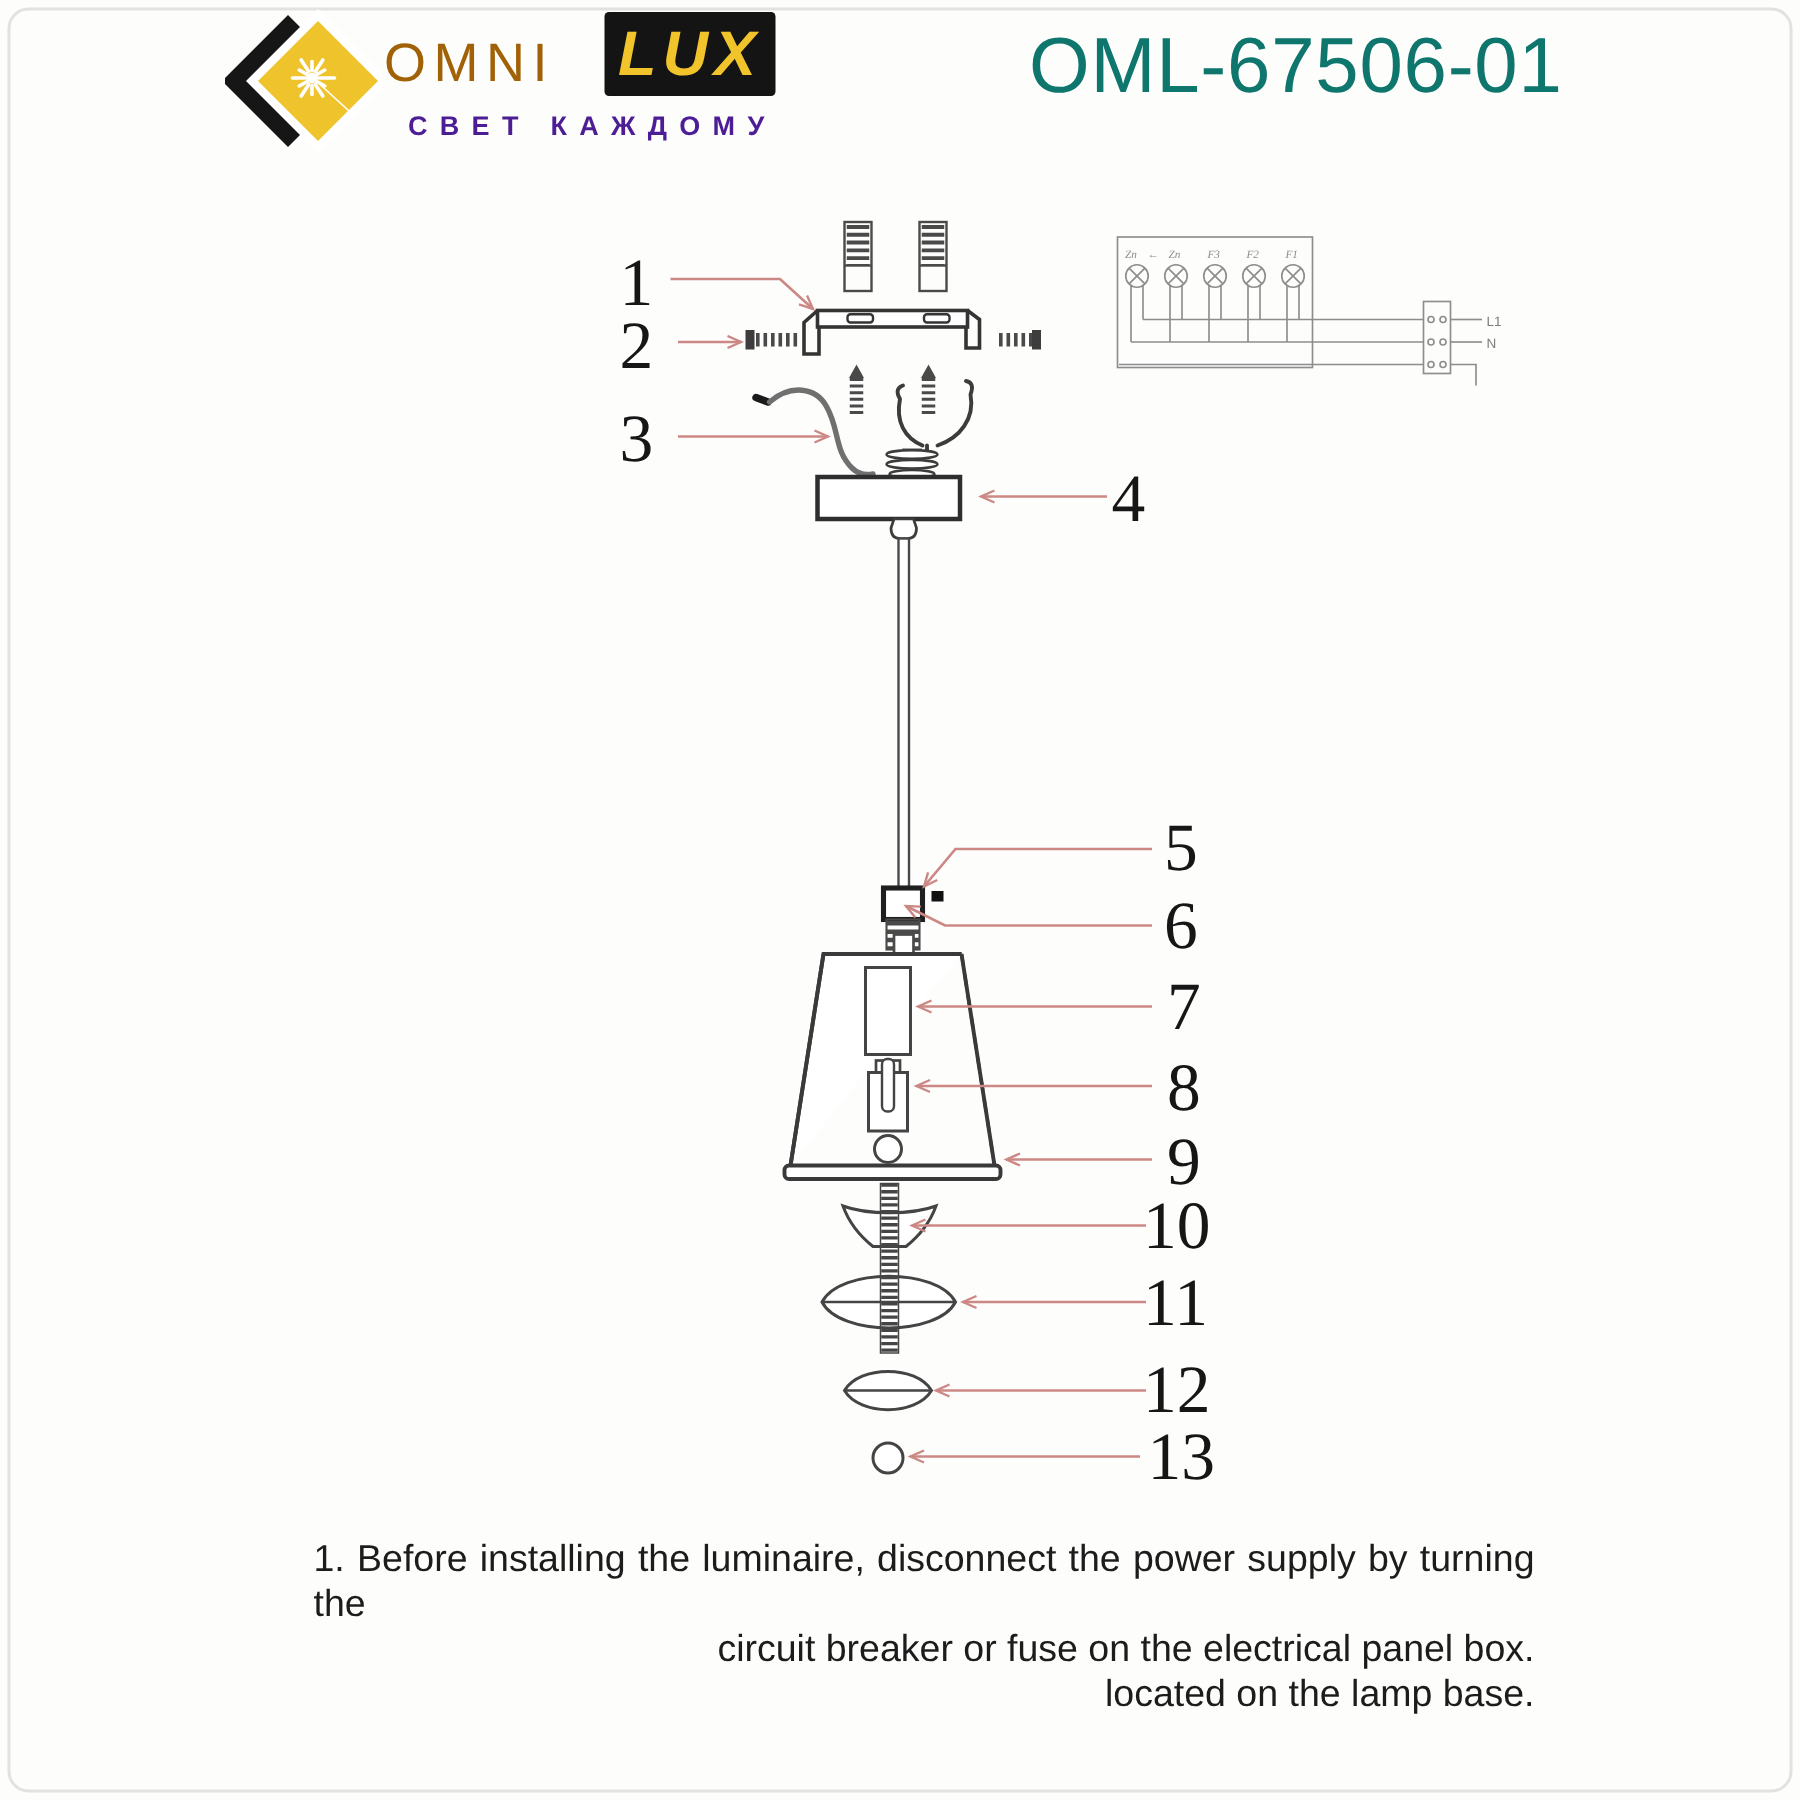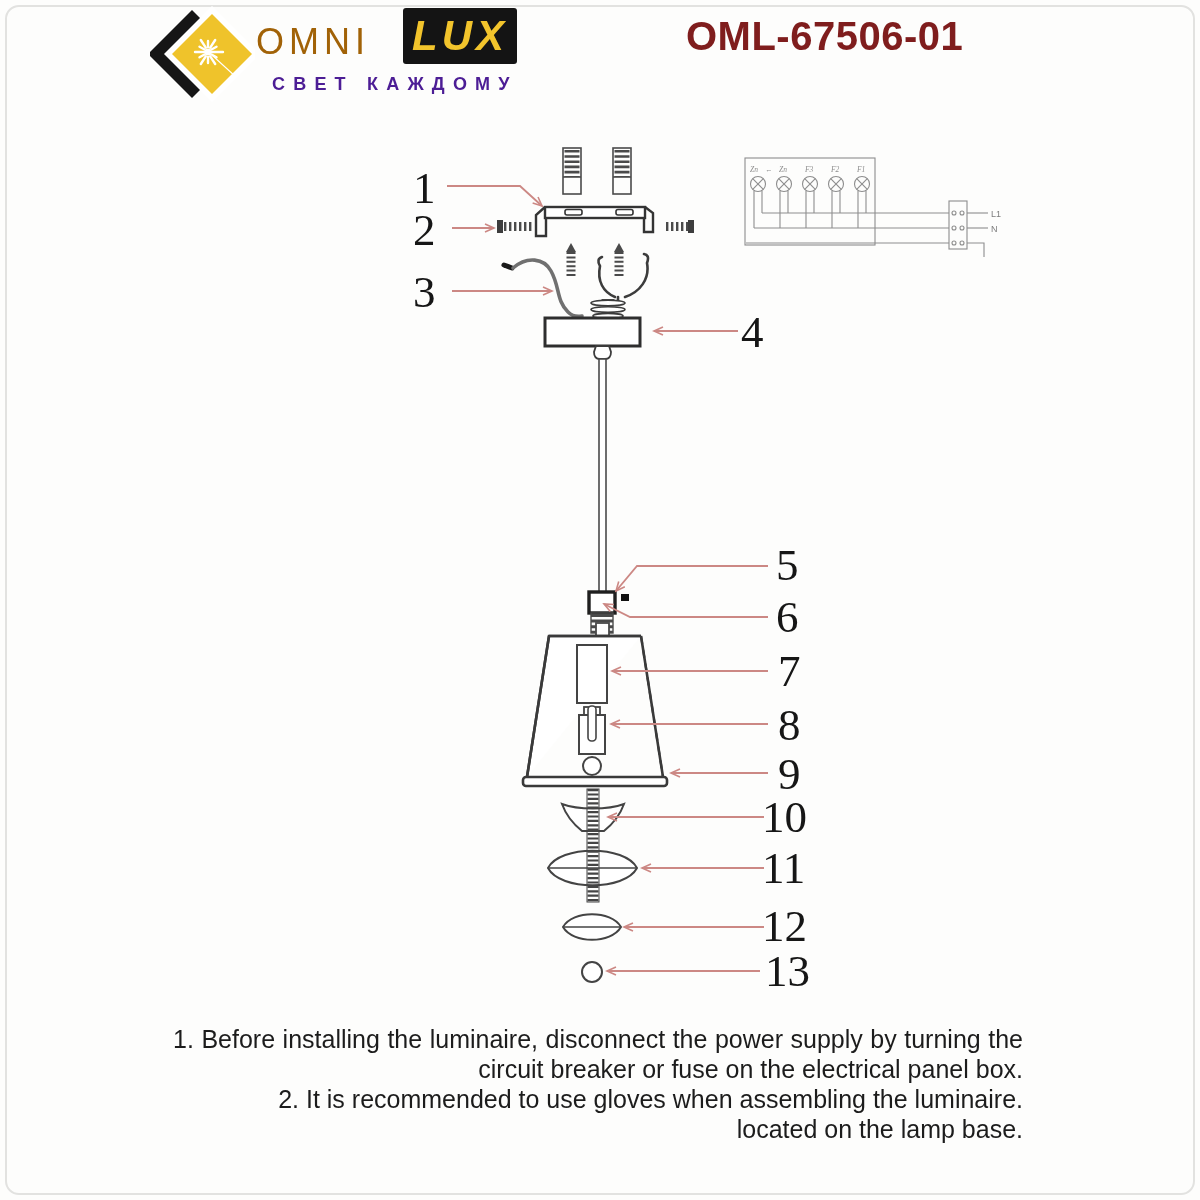--- a/index.html
+++ b/index.html
@@ -10,32 +10,32 @@
   .frame{position:absolute;inset:5px;border:2px solid #e2e2e0;border-radius:14px;pointer-events:none;}
   
   .logo-mark{position:absolute;left:150px;top:6px;width:105px;height:97px;}
   .brand-omni{position:absolute;left:256px;top:21px;font-size:36px;font-weight:normal;
     letter-spacing:5px;color:#a16207;}
   .brand-lux{position:absolute;left:403px;top:8px;width:114px;height:56px;background:#141414;
     border-radius:3px;color:#F2C42C;font-size:42px;font-weight:bold;letter-spacing:4px;
     display:flex;align-items:center;justify-content:center;font-style:italic;}
   .brand-tagline{position:absolute;left:272px;top:74px;font-size:18px;font-weight:bold;
     letter-spacing:8.2px;color:#4c1d95;white-space:nowrap;}
-  .model{position:absolute;left:686px;top:14px;font-size:40px;font-weight:bold;color:#7f1d1d;
+  .model{position:absolute;left:686px;top:14px;font-size:52px;font-weight:normal;color:#0f766e;
     letter-spacing:0.5px;white-space:nowrap;}
   
   .diagram{position:absolute;left:0;top:0;width:1200px;height:1200px;}
   .diagram text.callout{font-family:"Liberation Serif",serif;font-size:45px;fill:#161616;}
   .diagram text.wlabel{font-family:"Liberation Serif",serif;font-style:italic;font-size:7.5px;fill:#8d8d8d;}
   .diagram text.tlabel{font-family:"Liberation Sans",sans-serif;font-size:9px;fill:#7c7c7c;}
   
   .instructions{position:absolute;left:173px;top:1024px;width:850px;font-size:25px;
     line-height:30px;color:#1c1c1c;}
   .iline{text-align:right;}
-  .iline.just{text-align:justify;text-align-last:justify;}
+  .iline.just{text-align:justify;text-align-last:justify;margin-left:36px;}
 </style>
 </head>
 <body>
 
 <div class="frame"></div>
 
 <div>
   <svg class="logo-mark" viewBox="0 0 105 95">
     <polygon points="42,3 86,47 42,91 -2,47" fill="#161616"></polygon>
     <polygon points="62,-1 110,47 62,95 14,47" fill="#ffffff"></polygon>
@@ -243,16 +243,15 @@
     <text class="callout" x="762" y="832">10</text>
     <text class="callout" x="762" y="883">11</text>
     <text class="callout" x="762" y="941">12</text>
     <text class="callout" x="765" y="986">13</text>
   </g>
 </svg>
 
 <div class="instructions">
   <div class="iline just">1. Before installing the luminaire, disconnect the power supply by turning the</div>
   <div class="iline">circuit breaker or fuse on the electrical panel box.</div>
-  <div class="iline">2. It is recommended to use gloves when assembling the luminaire.</div>
   <div class="iline">located on the lamp base.</div>
 
 </div>
 
 </body></html>

